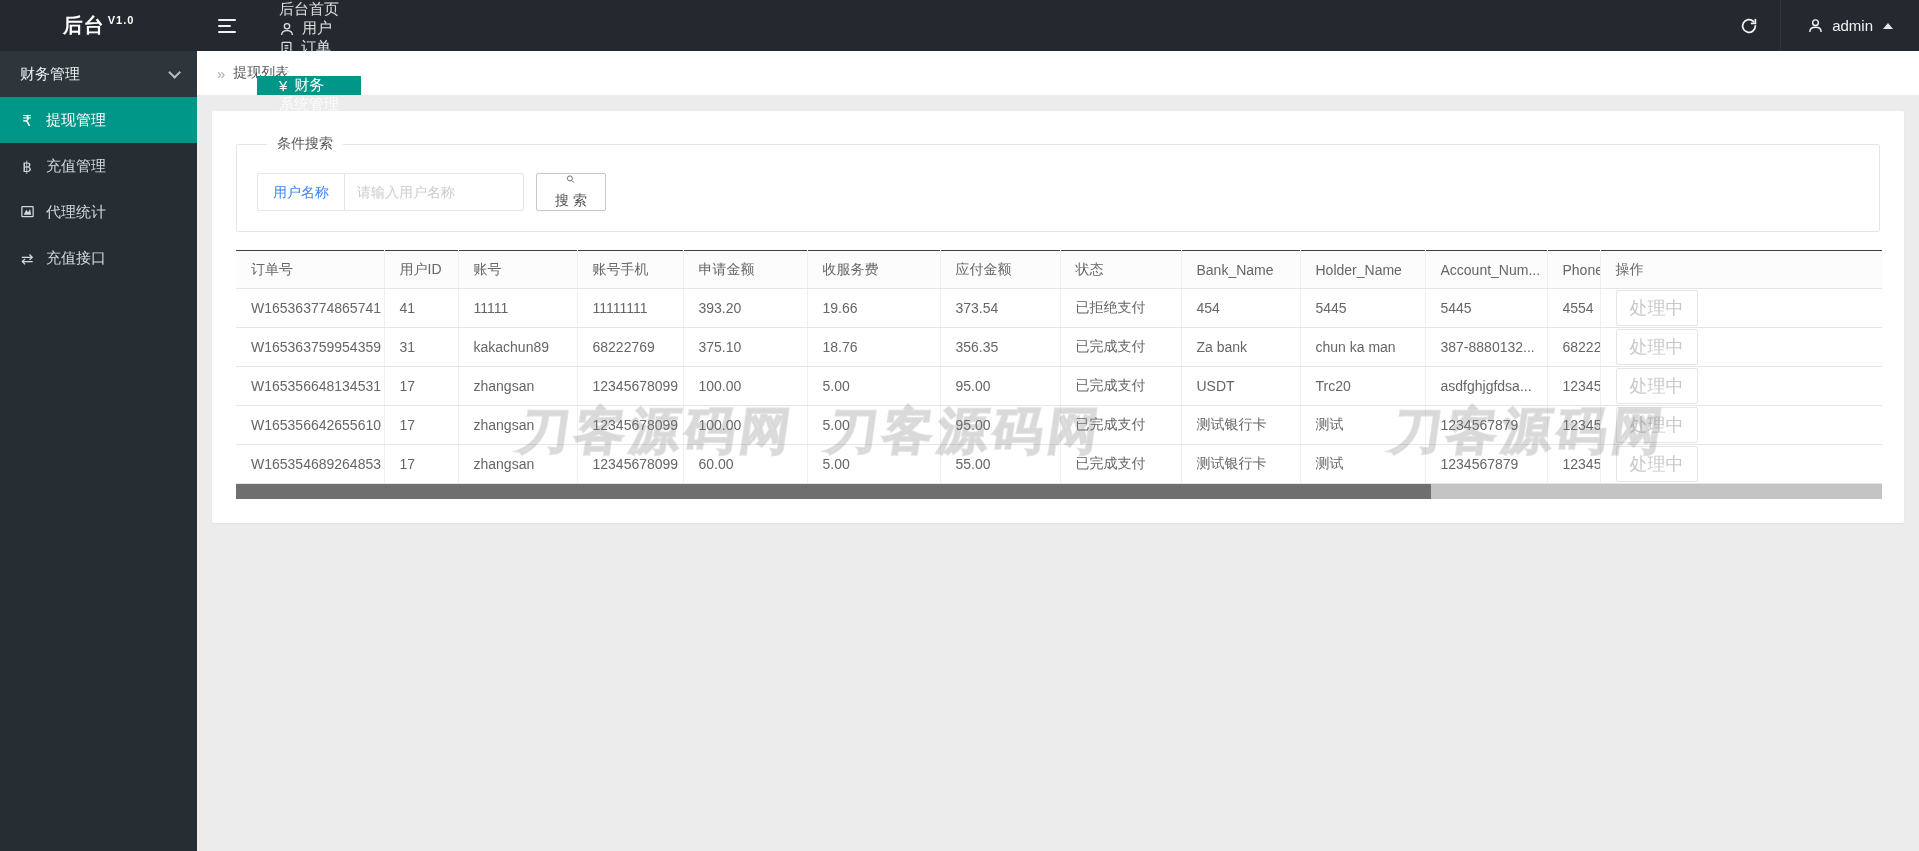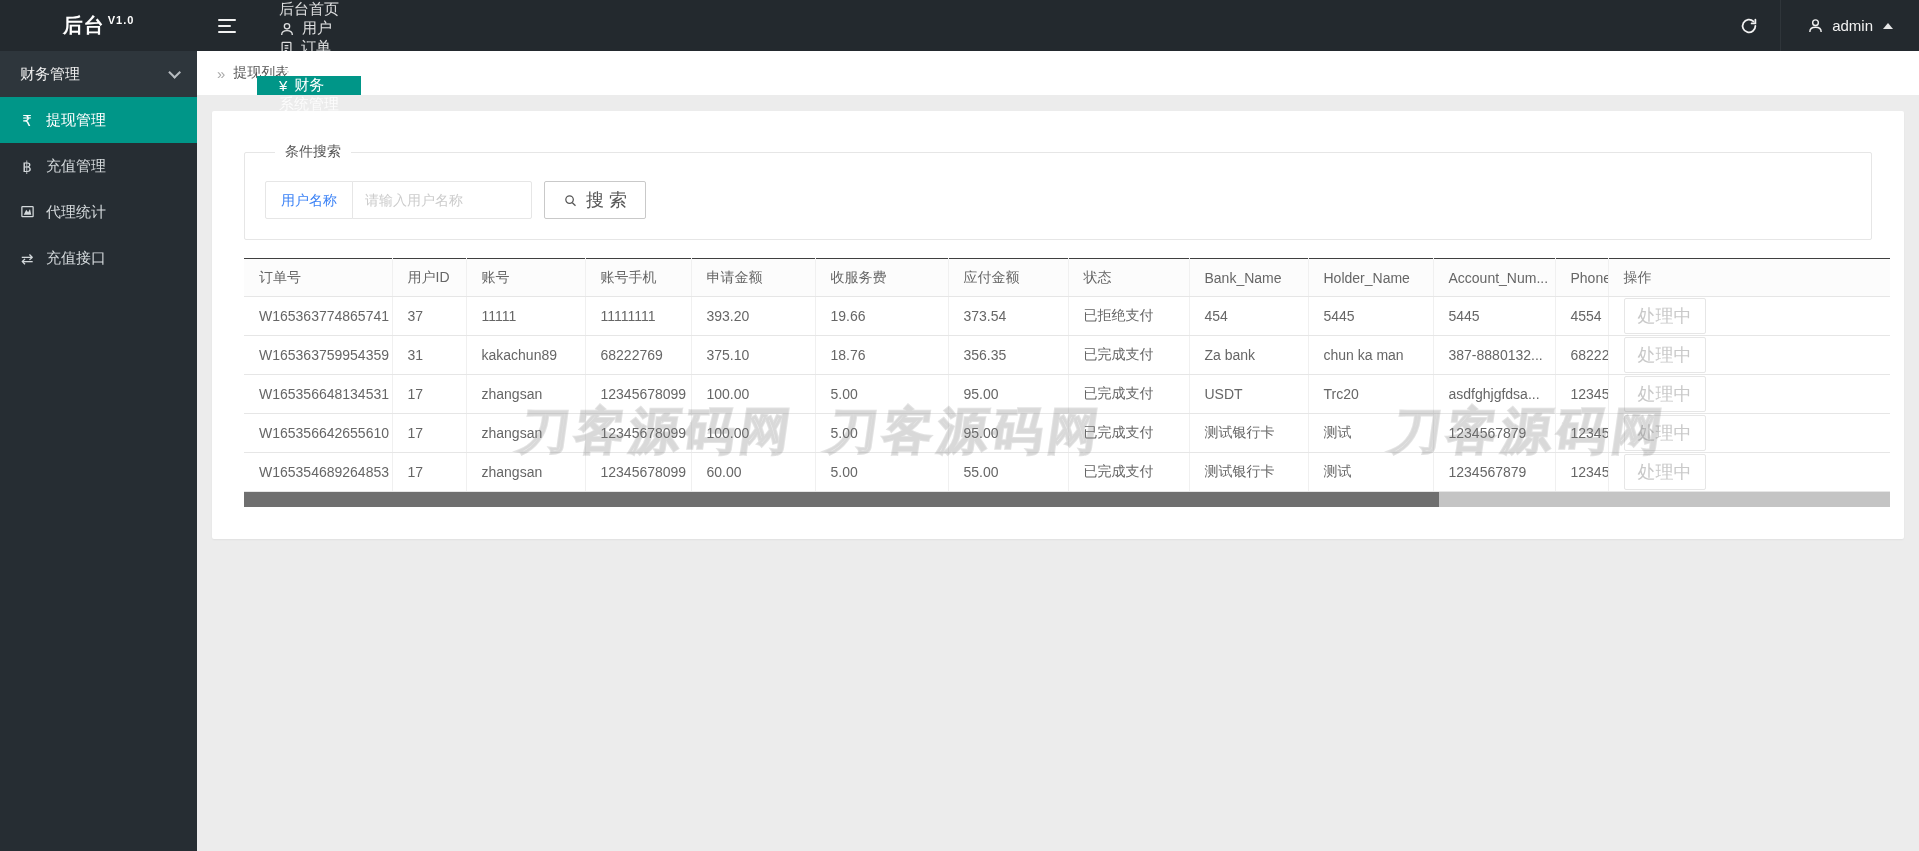--- a/index.html
+++ b/index.html
@@ -46,36 +46,36 @@
   .side-item .ig { width:18px; text-align:center; font-size:15px; line-height:1; }
 
   
   .main { position:absolute; left:197px; top:51px; right:0; bottom:0; }
   .breadcrumb-bar { height:45px; background:#fff; display:flex; align-items:center;
     padding:0 20px; border-bottom:1px solid #ececec; }
   .crumb-sep { color:#aaa; font-size:15px; margin-right:8px; }
   .crumb-current { color:#555; font-size:14px; }
   .content { padding:15px; }
   .card { background:#fff; border-radius:2px; box-shadow:0 1px 2px rgba(0,0,0,.05);
-    padding:32px; position:relative; }
+    padding:24px; position:relative; }
 
   
   fieldset.search-set { border:1px solid #e6e6e6; border-radius:2px;
     padding:16px 20px 20px; }
   fieldset.search-set legend { color:#555; font-size:14px; padding:0 10px; margin-left:10px; }
   .search-row { display:flex; align-items:center; margin-top:4px; }
   .search-label { height:38px; line-height:36px; border:1px solid #e6e6e6;
     padding:0 15px; color:#3b82f6; background:#fff; white-space:nowrap; border-radius:2px 0 0 2px; }
   .search-input { height:38px; width:180px; border:1px solid #e6e6e6; margin-left:-1px;
     padding:0 12px; font-size:14px; color:#666; outline:none; border-radius:0 2px 2px 0;
     font-family:inherit; }
   .search-input::placeholder { color:#ccc; }
   .search-btn { height:38px; margin-left:12px; background:#fff; border:1px solid #c9c9c9;
     border-radius:2px; padding:0 18px; display:flex; align-items:center; gap:8px;
-    color:#555; font-size:18px; cursor:pointer; font-family:inherit; }
+    color:#555; font-size:14px; cursor:pointer; font-family:inherit;flex-direction:column; }
 
   
   .table-wrap { margin-top:18px; position:relative; }
   table.grid { border-collapse:collapse; table-layout:fixed; width:1646px;
     border-top:1px solid #404040; }
   table.grid th, table.grid td { height:39px; padding:0 15px; text-align:left;
     font-weight:normal; color:#666; font-size:14px; white-space:nowrap; overflow:hidden;
     border-bottom:1px solid #e6e6e6; border-right:1px solid #f0f0f0; background:#fff; }
   table.grid th { background:#fcfcfc; height:38px; }
   table.grid th:last-child, table.grid td:last-child { border-right:none; }
@@ -237,21 +237,21 @@
                 <th style="width: 119px;">Bank_Name</th>
                 <th style="width: 125px;">Holder_Name</th>
                 <th style="width: 122px;">Account_Num...</th>
                 <th style="width: 53px;">Phone_N</th>
                 <th class="op-col" style="width: 282px;">操作</th>
               </tr>
             </thead>
           <tbody id="grid-body">
               <tr>
                 <td>W165363774865741</td>
-                <td>37</td>
+                <td>41</td>
                 <td>11111</td>
                 <td>11111111</td>
                 <td>393.20</td>
                 <td>19.66</td>
                 <td>373.54</td>
                 <td class="st-rejected">已拒绝支付</td>
                 <td>454</td>
                 <td>5445</td>
                 <td>5445</td>
                 <td>4554</td>

